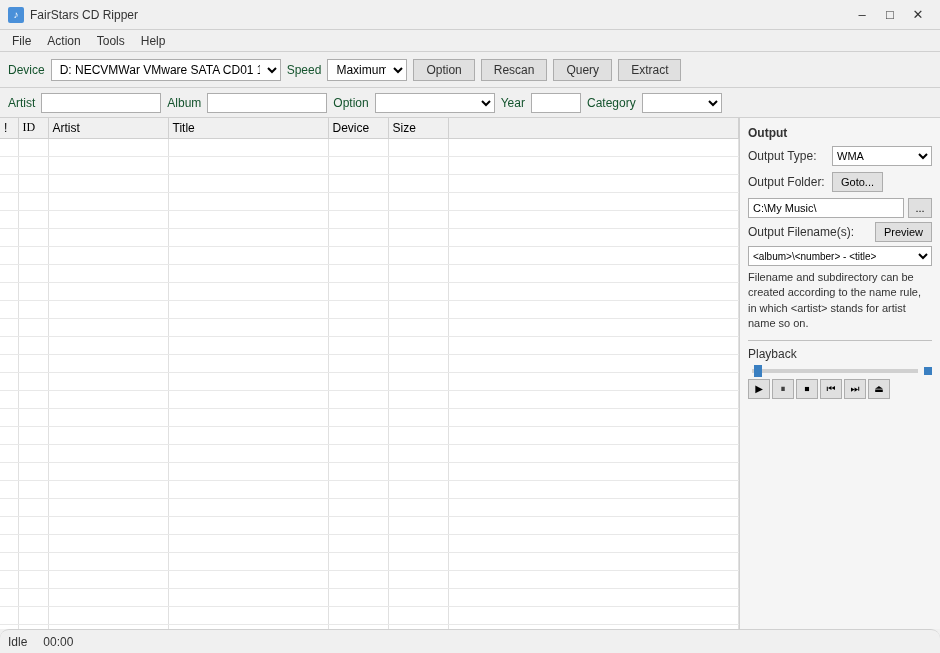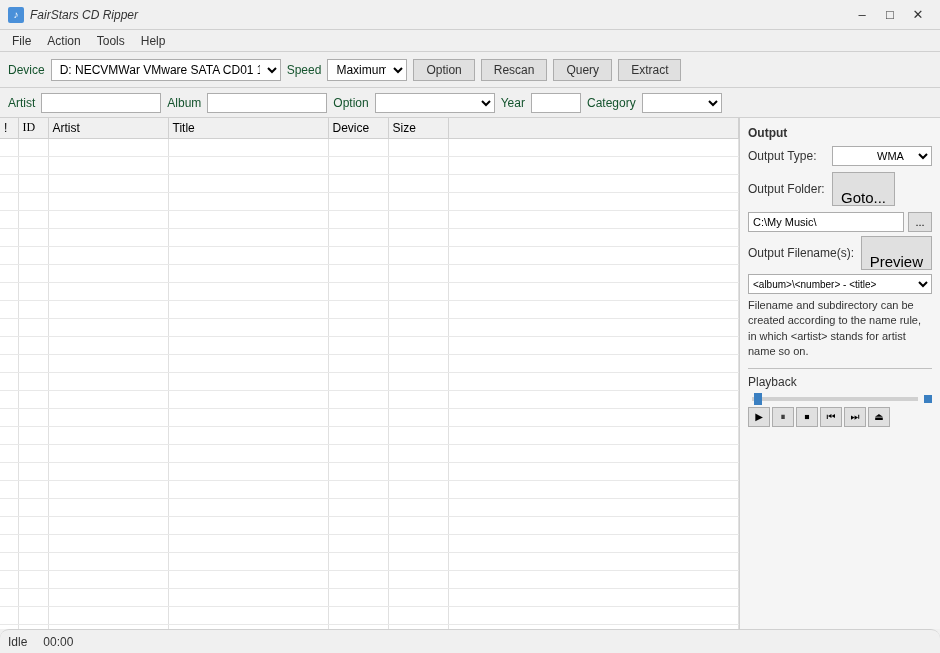--- a/index.html
+++ b/index.html
@@ -32,21 +32,20 @@
       align-items: center;
       justify-content: center;
       font-size: 10px;
       color: white;
       font-weight: bold;
     }
     .title-bar-text {
       flex: 1;
       font-size: 12px;
       color: #333;
-      font-style: italic;
     }
     .title-bar-controls {
       display: flex;
       gap: 0;
     }
     .title-btn {
       width: 28px;
       height: 22px;
       border: none;
       background: transparent;
@@ -194,28 +193,27 @@
       font-size: 12px;
       color: #333;
       min-width: 80px;
     }
     .panel-select {
       height: 20px;
       border: 1px solid #adadad;
       background: white;
       font-size: 11px;
       flex: 1;
-      padding-left: 40px;
     }
     .panel-btn {
       height: 20px;
-      padding: 16px 8px;
+      padding: 0 8px;
       border: 1px solid #adadad;
       background: #e0e0e0;
-      font-size: 15px;
+      font-size: 11px;
       cursor: pointer;
     }
     .folder-row {
       display: flex;
       align-items: center;
       margin-bottom: 4px;
       gap: 4px;
       justify-content: flex-end;
     }
     .folder-input {

